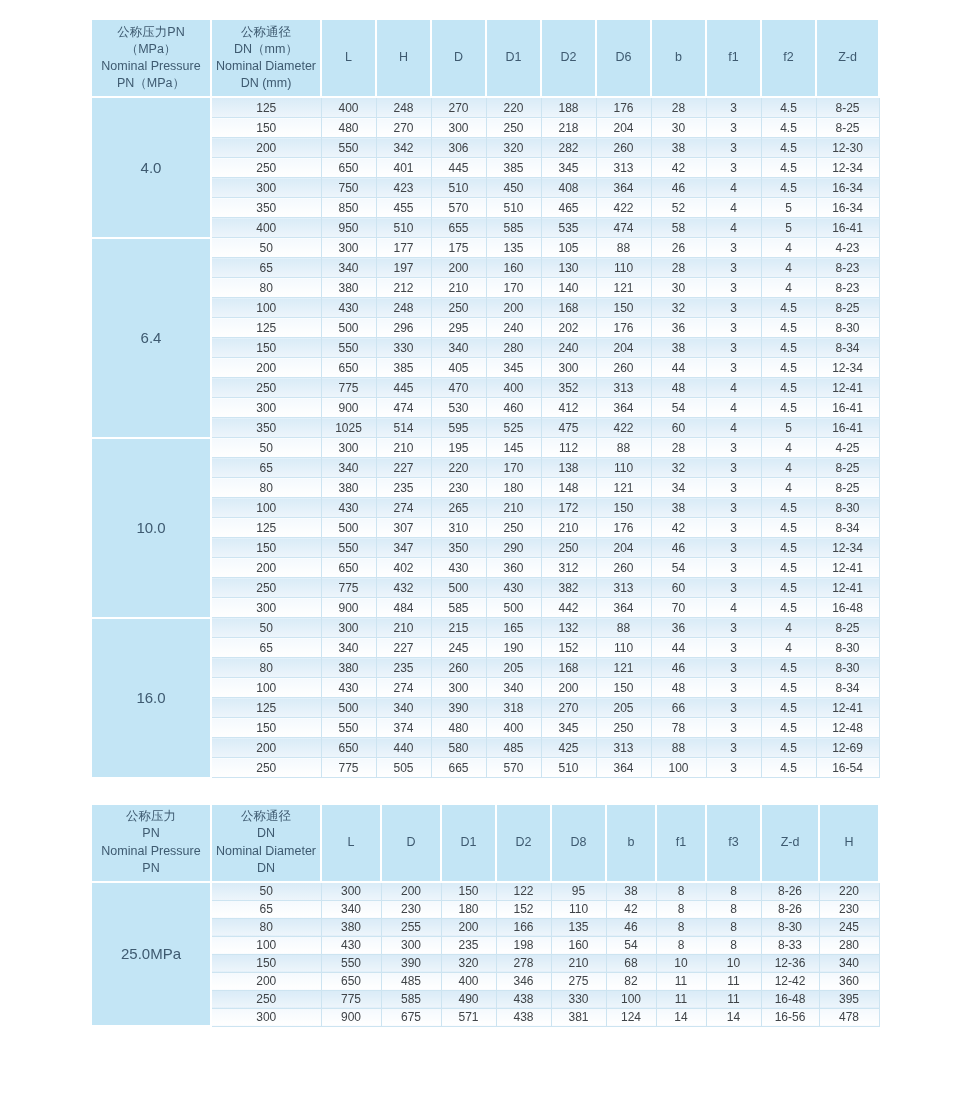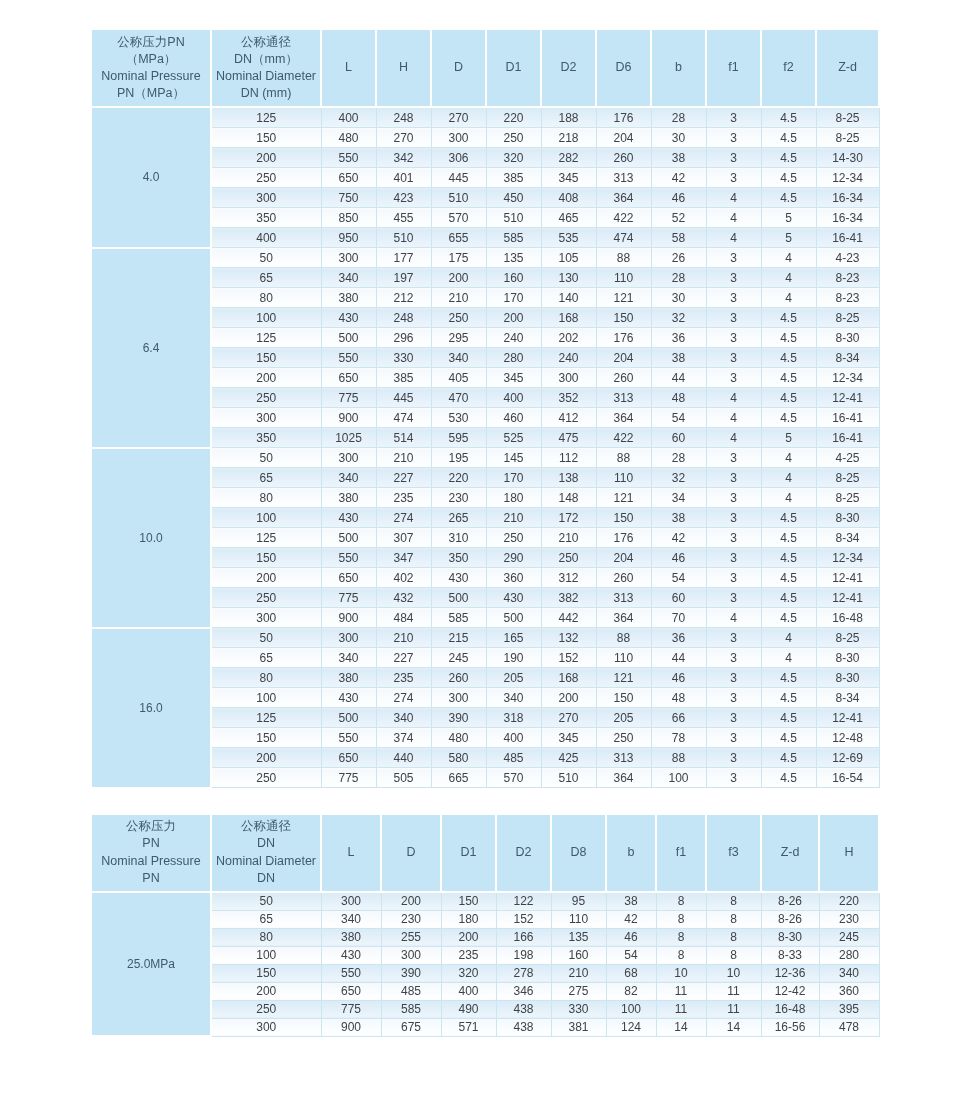--- a/index.html
+++ b/index.html
@@ -1,39 +1,39 @@
 <!DOCTYPE html>
 <html><head>
 <meta charset="utf-8">
 <style>
   html,body{margin:0;padding:0;background:#ffffff;}
   body{
     width:960px;height:1100px;position:relative;
     font-family:"Liberation Sans","DejaVu Sans",sans-serif;
     -webkit-font-smoothing:antialiased;
   }
-  .page{position:absolute;left:90px;top:28px;width:788px;}
+  .page{position:absolute;left:90px;top:18px;width:788px;}
   table.spec{
     border-collapse:collapse;table-layout:fixed;width:788px;
     background:#ffffff;
   }
   table.spec th,table.spec td{
     text-align:center;vertical-align:middle;padding:0;overflow:hidden;white-space:nowrap;
   }
   
   table.spec thead th{
     background:#c3e5f5;
     border:2px solid #ffffff;
     color:#3e5a70;font-weight:normal;font-size:12.5px;line-height:1.38;
     height:76px;
   }
   table.spec td.group{
     background:#c3e5f5;
     border:2px solid #ffffff;
-    color:#3e5a70;font-size:12px;
+    color:#3e5a70;font-size:15px;
   }
   .hline{display:block;}
   
   table.spec td.data{
     border:1px solid #cde4f1;
     color:#3f4347;font-size:12px;
   }
   #t1 td.data{height:19px;}
   #t2 td.data{height:17px;}
   #t1 tbody tr:nth-child(odd) td.data{background:linear-gradient(180deg,#d9ebf7 0%,#edf5fb 100%);}
@@ -121,21 +121,21 @@
           <td class="data">200</td>
           <td class="data">550</td>
           <td class="data">342</td>
           <td class="data">306</td>
           <td class="data">320</td>
           <td class="data">282</td>
           <td class="data">260</td>
           <td class="data">38</td>
           <td class="data">3</td>
           <td class="data">4.5</td>
-          <td class="data">14-30</td>
+          <td class="data">12-30</td>
         </tr>
         <tr>
           <td class="data">250</td>
           <td class="data">650</td>
           <td class="data">401</td>
           <td class="data">445</td>
           <td class="data">385</td>
           <td class="data">345</td>
           <td class="data">313</td>
           <td class="data">42</td>

